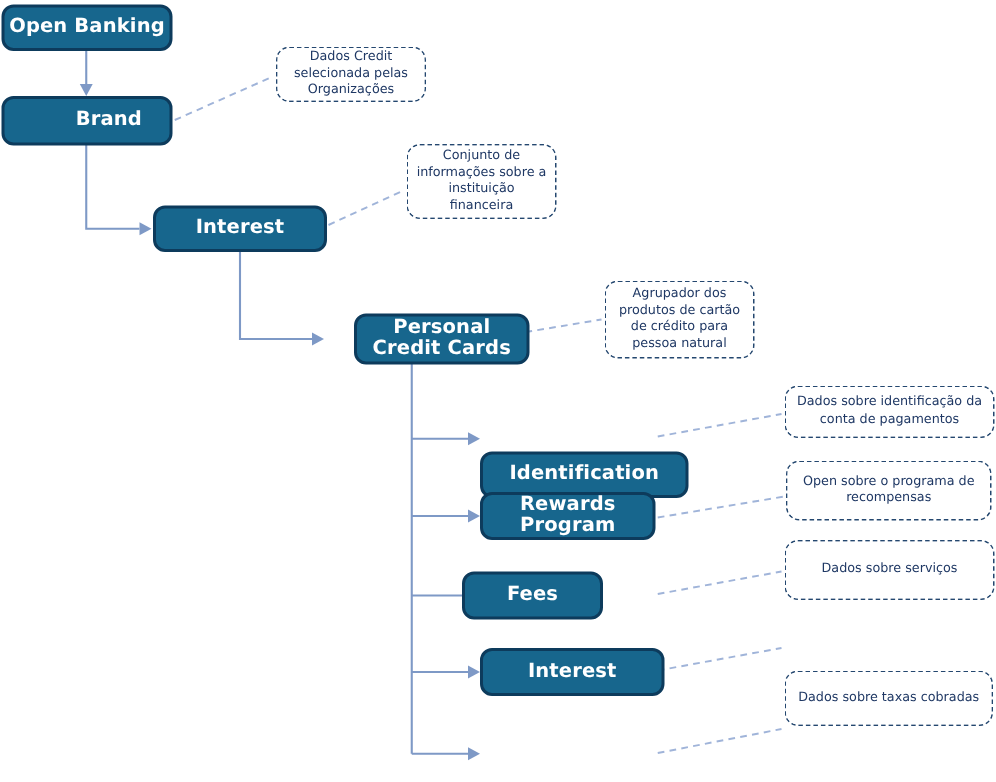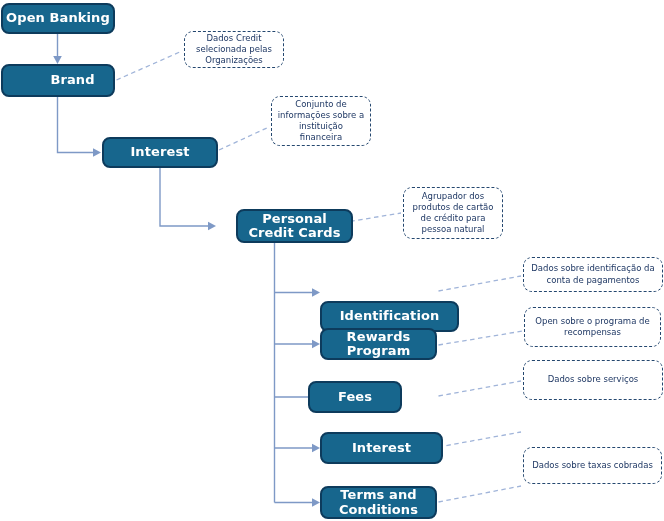--- a/index.html
+++ b/index.html
@@ -136,21 +136,20 @@
   <div class="node" style="left:216px; top:209px; width:117px; height:34px;margin-left:20px;">Personal Credit Cards</div>
 
   <div class="node" style="left:320px; top:277px; width:139px; height:31px;margin-top:24px;">Identification</div>
 
   <div class="node" style="left:320px; top:328px; width:117px; height:32px;">Rewards Program</div>
 
   <div class="node" style="left:308px; top:381px; width:94px; height:32px;">Fees</div>
 
   <div class="node" style="left:320px; top:432px; width:123px; height:32px;">Interest</div>
 
-  <div class="node" style="left:320px; top:486px; width:117px; height:33px;">Terms and Conditions</div>
 
   <div class="callout" style="left:184px; top:31px; width:100px; height:37px;">Dados Credit
 selecionada pelas
 Organizações</div>
 
   <div class="callout" style="left:271px; top:96px; width:100px; height:50px;">Conjunto de
 informações sobre a
 instituição
 financeira</div>
 

